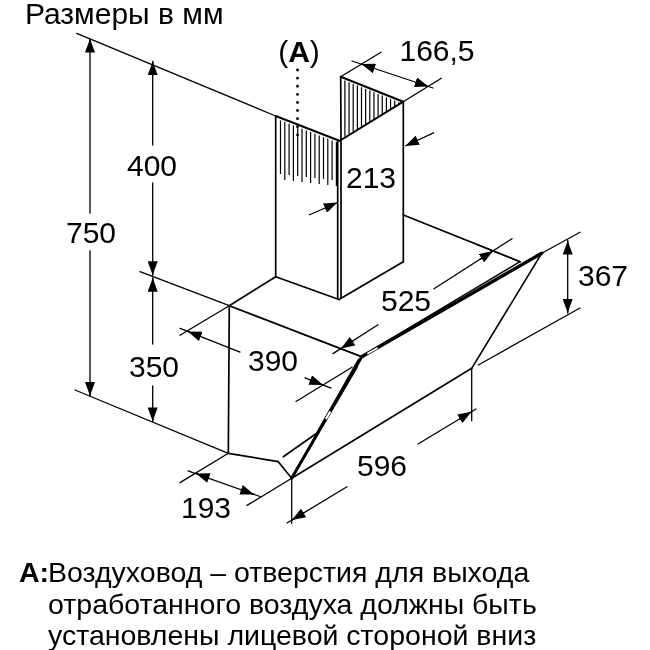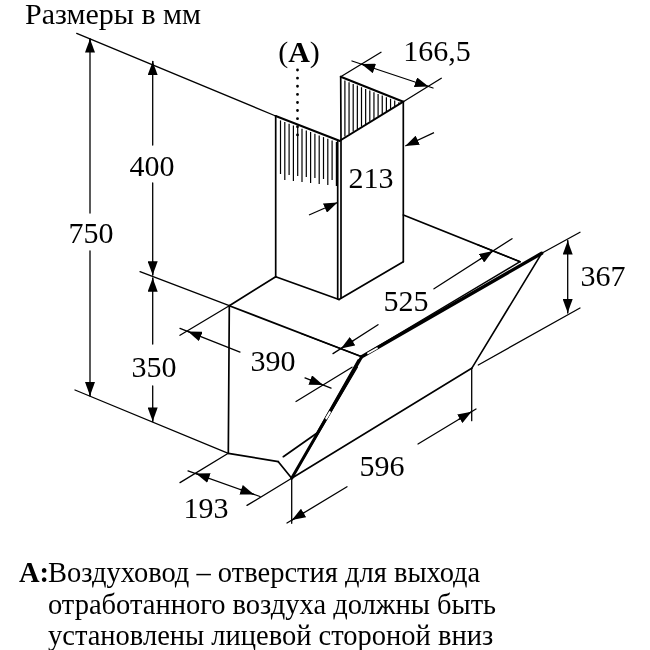--- a/index.html
+++ b/index.html
@@ -1,20 +1,20 @@
 <!DOCTYPE html>
 <html><head>
 <meta charset="utf-8">
 <style>
   html,body{margin:0;padding:0;background:#fff;}
   .stage{
     position:relative;
     width:650px;height:650px;
     background:#ffffff;
-    font-family:Liberation Serif, serif;
+    font-family:Liberation Sans, sans-serif;
     overflow:hidden;
   }
   svg{position:absolute;left:0;top:0;}
   text{fill:#000;}
   .t-title{font-size:30px;}
   .t-dim{font-size:30px;}
   .t-note{font-size:28.5px;}
   .bold{font-weight:bold;}
 </style>
 </head>

